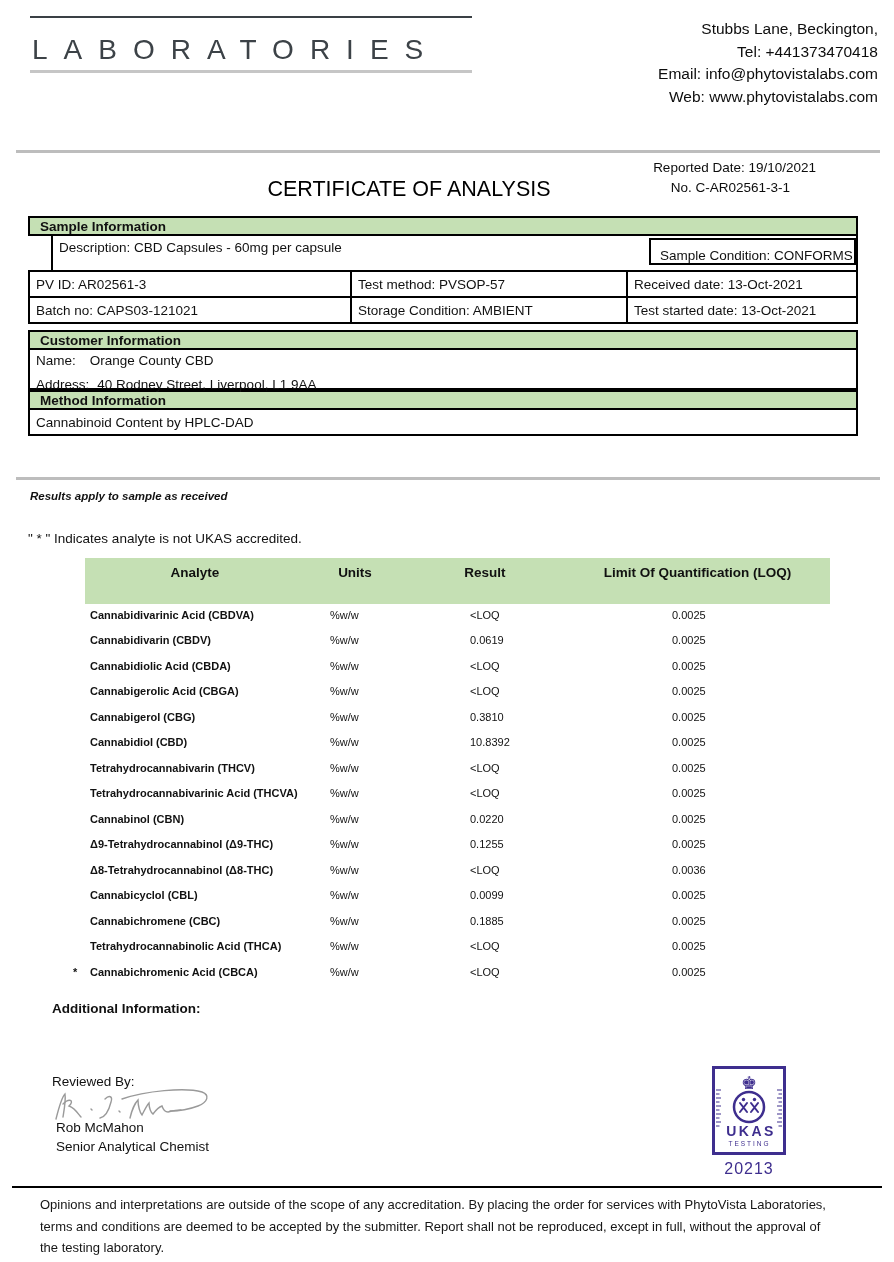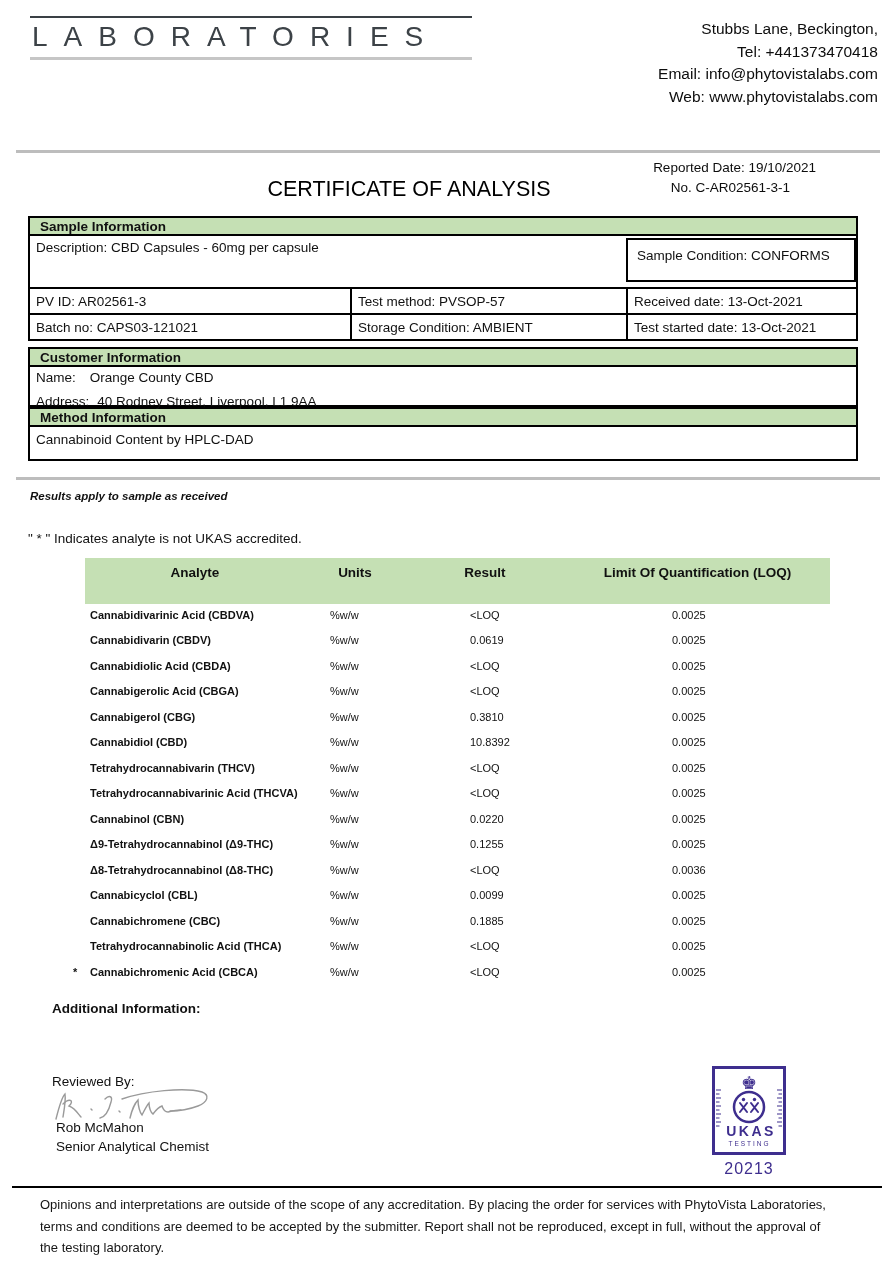--- a/index.html
+++ b/index.html
@@ -9,54 +9,54 @@
     background:#ffffff; color:#111; overflow:hidden;
   }
   
   .logo-block { position:absolute; left:30px; top:12px; width:442px; }
   .logo-main { display:flex; align-items:center; color:#8CC63E; font-size:62px;
     font-weight:400; letter-spacing:1px; line-height:1; height:80px; }
   .logo-main .lg-txt { transform:scaleY(1.08); }
   .logo-emblem { margin:0 3px 4px 3px; }
   .logo-rule-top { height:2px; background:#3a4045; margin-top:4px; }
   .logo-sub { font-size:28px; color:#3C4247; letter-spacing:16px; padding-left:2px;
-    margin-top:3px; white-space:nowrap; overflow:hidden; }
+    margin-top:16px; white-space:nowrap; overflow:hidden; }
   .logo-rule-bottom { height:3px; background:#c6c6c6; margin-top:4px; }
 
   .address { position:absolute; right:16px; top:18px; text-align:right;
     font-size:15.5px; line-height:22.5px; color:#0d0d0d; }
 
   .top-divider { position:absolute; top:150px; left:16px; width:864px; height:3px; background:#bdbdbd; }
 
   .report-meta { position:absolute; top:158px; right:78px; text-align:right;
     font-size:13.5px; line-height:20px; color:#0d0d0d; }
   .report-no { padding-right:26px; }
 
   .coa-title { position:absolute; top:177px; left:0; width:818px; text-align:center;
     font-size:21.5px; font-weight:normal; color:#000; }
 
   
   .info-table { position:absolute; left:28px; top:216px; width:830px; font-size:13.5px; }
   .sec-bar { border:2px solid #000; background:#C5E0B4; font-weight:bold;
     height:20px; line-height:16px; padding:1px 0 0 10px; }
-  .desc-row { position:relative; border:2px solid #000; margin-top:-2px; height:55px; }
+  .desc-row { position:relative; border:2px solid #000; margin-top:-2px; height:38px;margin-left:23px; }
   .desc-text { position:absolute; left:6px; top:4px; }
   .cond-box { position:absolute; left:596px; right:0; top:2px; bottom:5px;
     border:2px solid #000; padding:8px 0 0 9px; }
   .grid-row { display:flex; margin-top:-2px; }
   .grid-row .cell { border:2px solid #000; height:28px; padding:5px 0 0 6px; }
   .grid-row .c-a { width:324px; }
   .grid-row .c-b { width:278px; margin-left:-2px; }
   .grid-row .c-c { flex:1; margin-left:-2px; }
   .tbl-gap { height:6px; }
   .cust-box { border:2px solid #000; margin-top:-2px; height:42px; padding:3px 0 0 6px; }
   .cust-line1 { margin-bottom:9px; }
   .name-val { padding-left:14px; }
   .addr-val { padding-left:8px; }
-  .method-box { border:2px solid #000; margin-top:-2px; height:36px; padding:5px 0 0 6px; }
+  .method-box { border:2px solid #000; margin-top:-2px; height:28px; padding:5px 0 0 6px; }
 
   .divider2 { position:absolute; top:477px; left:16px; width:864px; height:3px; background:#bdbdbd; }
 
   .results-note { position:absolute; left:30px; top:490px; font-size:11.5px;
     font-weight:bold; font-style:italic; }
   .ukas-note { position:absolute; left:28px; top:531px; font-size:13.5px; }
 
   
   .results-table { position:absolute; left:85px; top:558px; width:745px; }
   .rt-header { display:grid; grid-template-columns:220px 100px 160px 1fr;

